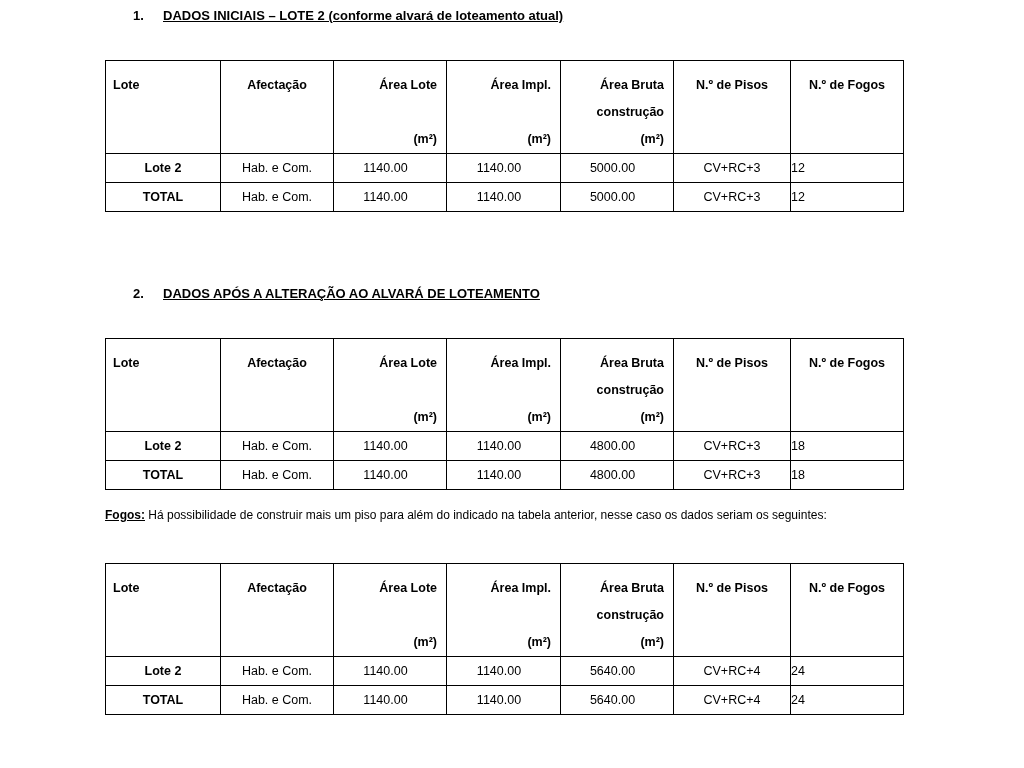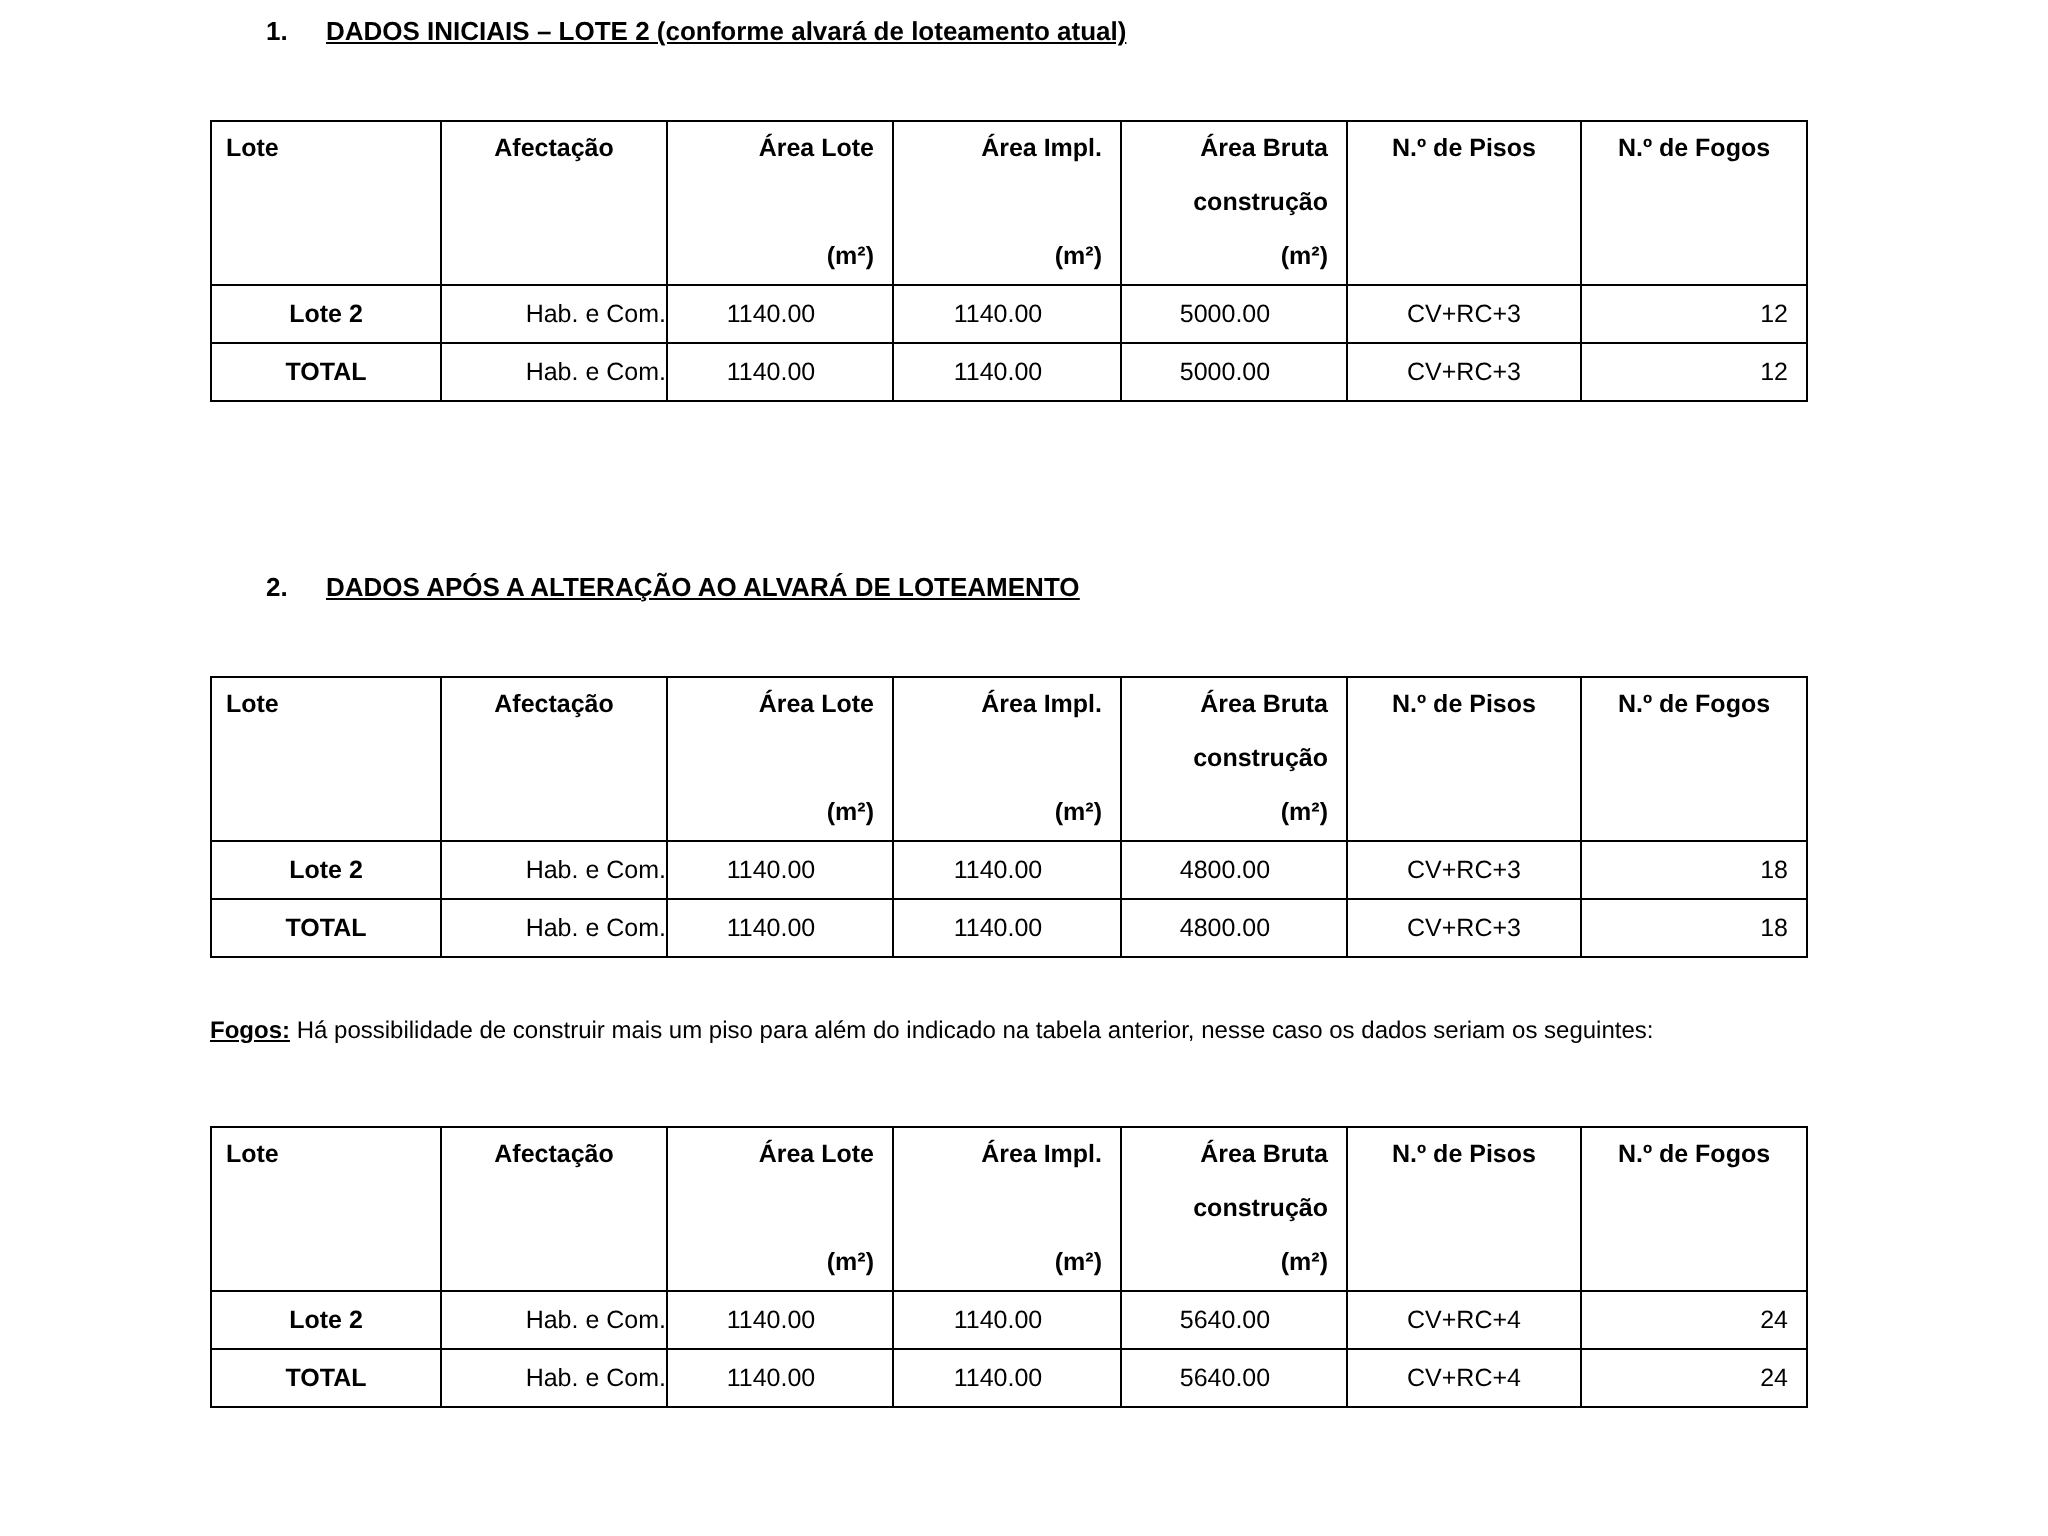--- a/index.html
+++ b/index.html
@@ -41,34 +41,34 @@
 
   col.w0 { width: 115px; }
   col.w1 { width: 113px; }
   col.w2 { width: 113px; }
   col.w3 { width: 114px; }
   col.w4 { width: 113px; }
   col.w5 { width: 117px; }
   col.w6 { width: 113px; }
 
   th, td { border: 1px solid #000; overflow: hidden; }
-  thead th { font-weight: bold; vertical-align: top; padding-top: 0; }
+  thead th { font-weight: bold; vertical-align: top; padding-top: 11px; }
   .hl { height: 27px; line-height: 27px; white-space: nowrap; }
   td { height: 29px; white-space: nowrap; margin-top: 32px; }
 
   th.c0 .hl { text-align: left; padding-left: 7px; }
   th.c1 .hl { text-align: center; }
   th.c2 .hl, th.c3 .hl, th.c4 .hl { text-align: right; padding-right: 9px; }
   th.c5 .hl, th.c6 .hl { text-align: center; }
 
   td.c0 { text-align: center; font-weight: bold; }
-  td.c1 { text-align: right; }
+  td.c1 { text-align: center; }
   td.c2, td.c3, td.c4 { text-align: center; padding-right: 9px; }
   td.c5 { text-align: center; }
-  td.c6 { text-align: right; padding-right: 9px; }
+  td.c6 { text-align: left; padding-right: 9px; }
 
   .note {
     position: absolute;
     left: 105px; top: 508px;
     width: 840px;
     font-size: 12px;
     white-space: nowrap;
   }
   .note-label { font-weight: bold; text-decoration: underline; }
 </style>

